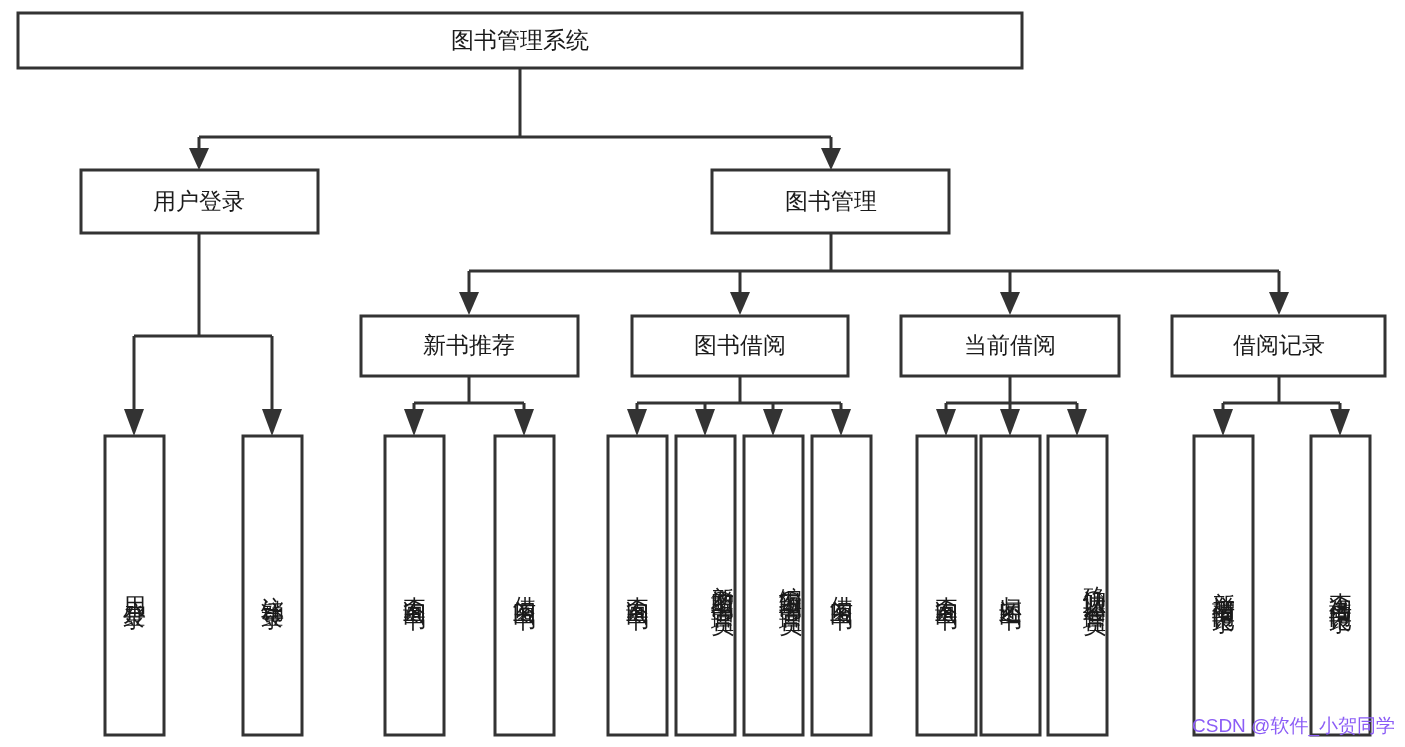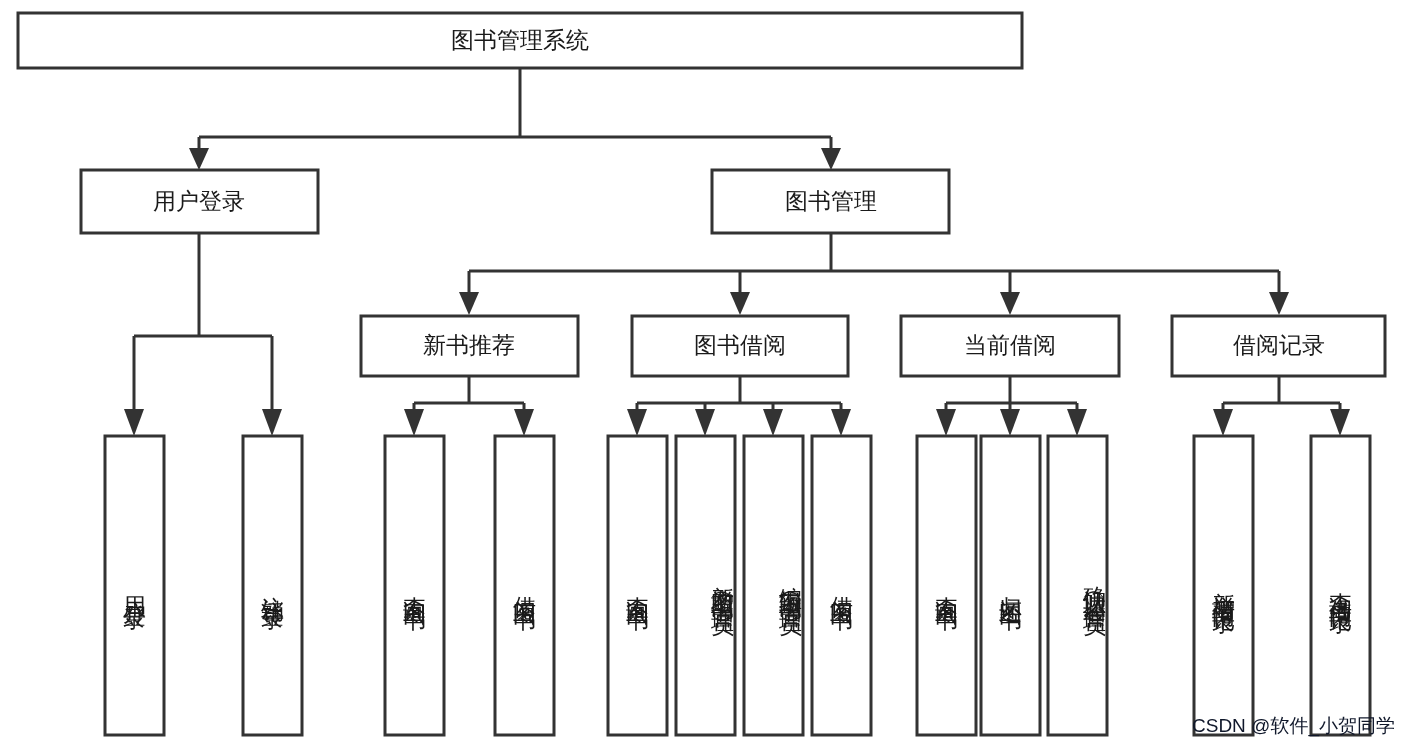--- a/index.html
+++ b/index.html
@@ -58,21 +58,21 @@
     align-items: center;
     justify-content: center;
     text-align: center;
     white-space: nowrap;
     user-select: none;
   }
   .watermark {
     position: absolute;
     font-family: "Liberation Sans", "DejaVu Sans", sans-serif;
     font-size: 19px;
-    color: #0f172a;
+    color: #8b5cf6;
     white-space: nowrap;
     user-select: none;
   }
 </style>
 </head>
 <body>
 
 <div id="diagram-root">
 
   <svg class="diagram-canvas" viewBox="0 0 1405 747">

